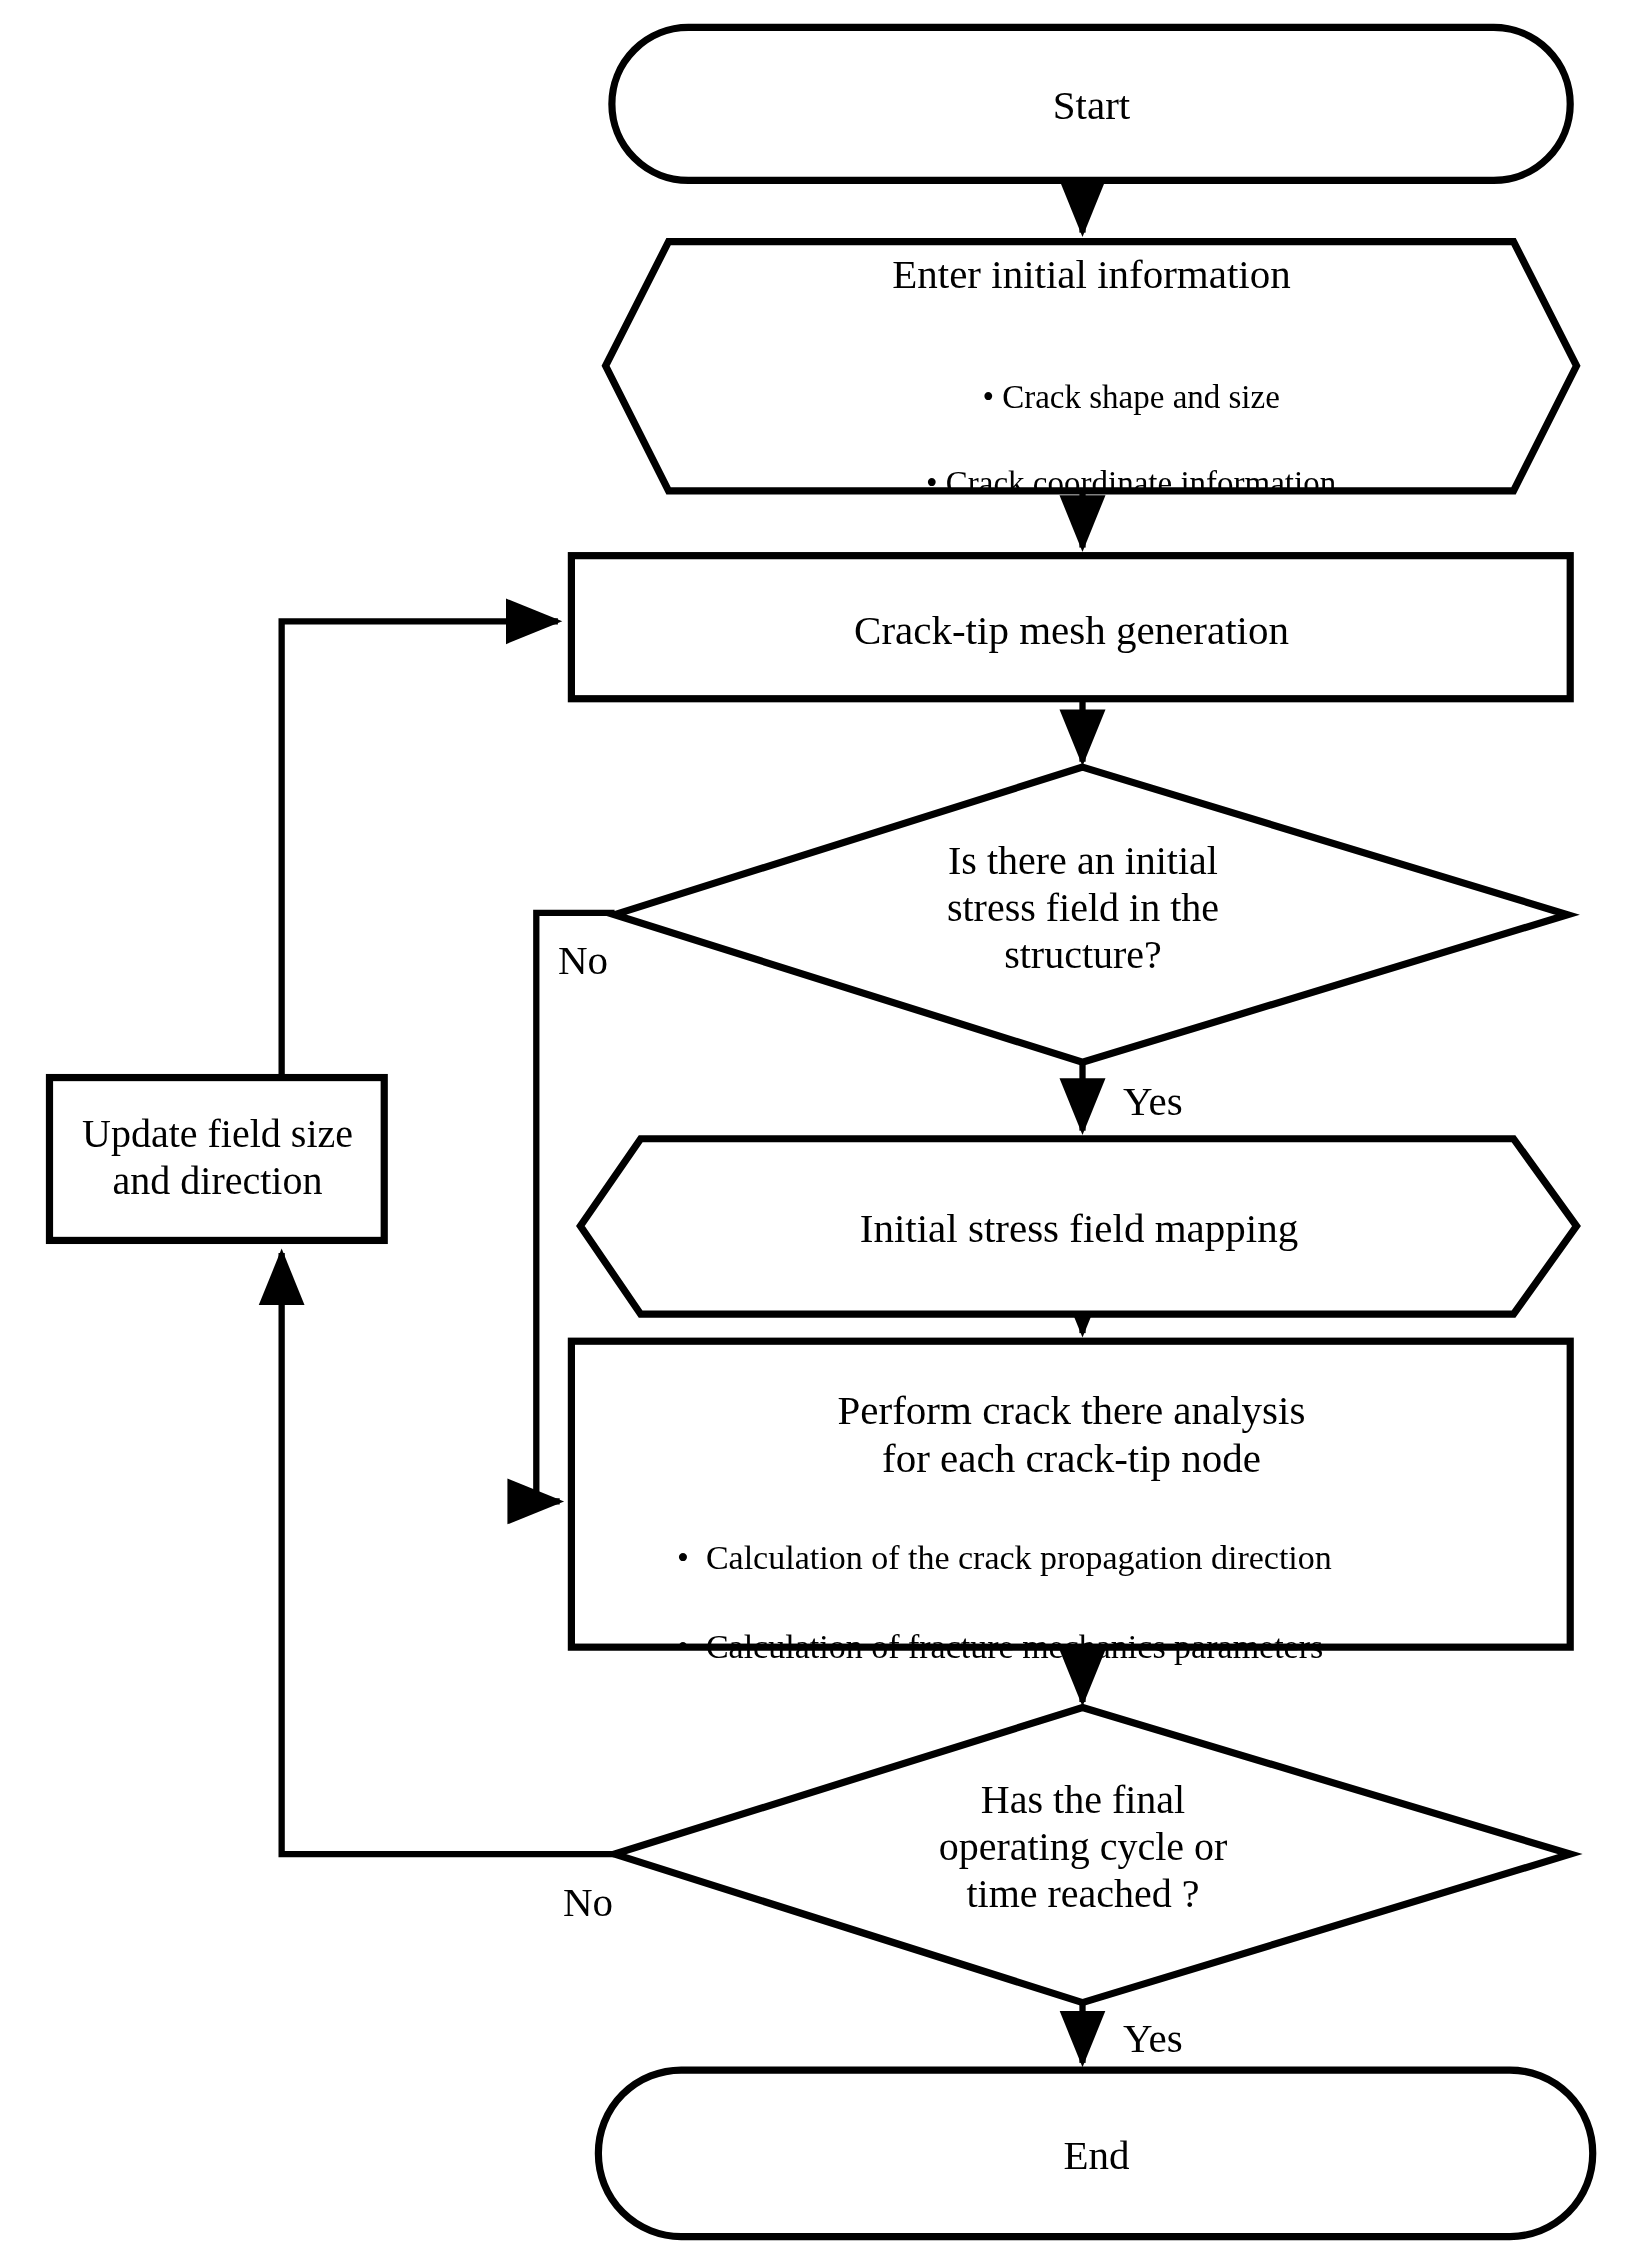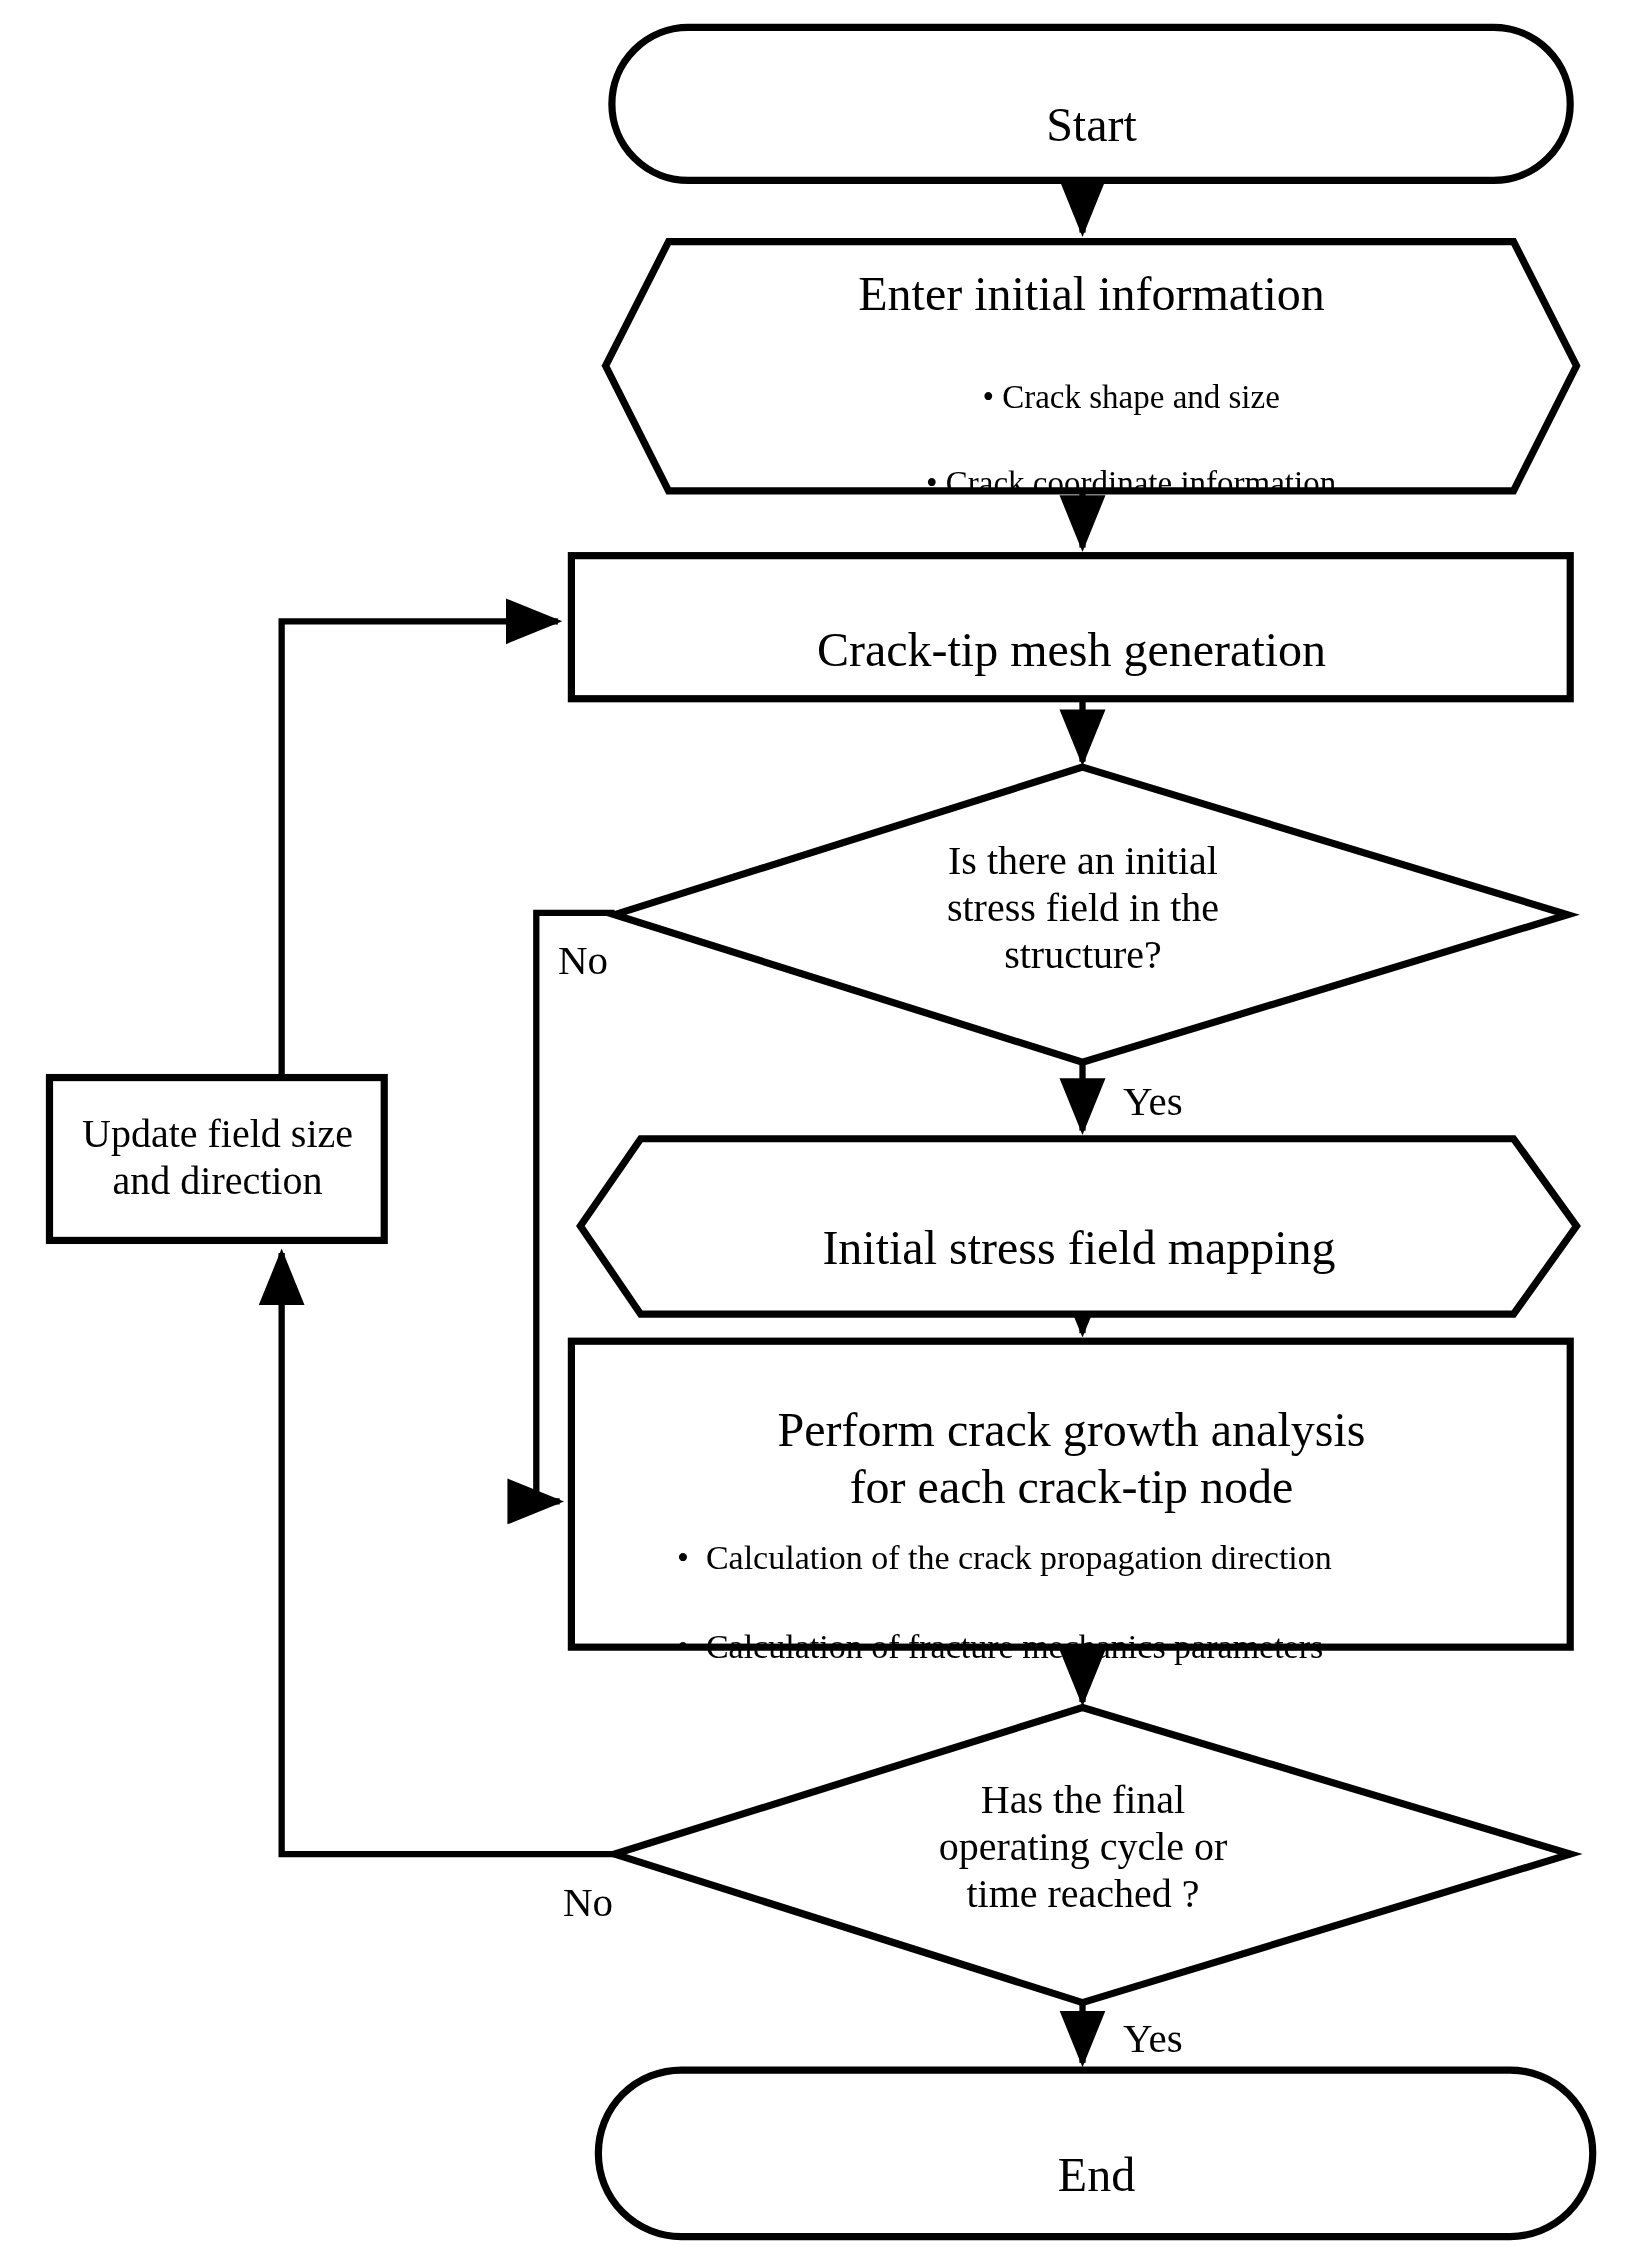--- a/index.html
+++ b/index.html
@@ -27,22 +27,21 @@
   }
   .node-text {
     position: absolute;
     text-align: center;
     color: #000000;
     line-height: 1.18;
     white-space: pre-line;
     pointer-events: none;
   }
   .t-title {
-    font-size: 48px;
-    margin-top: 16px;
+    font-size: 41px;
   }
   .t-body {
     font-size: 40px;
   }
   .t-bullets {
     font-size: 33px;
     text-align: center;
     line-height: 1.30;
   }
   .t-bullets-lg {
@@ -135,21 +134,21 @@
 
   <div class="node-text t-body" style="left:768px; top:837px; width:630px;">Is there an initial
 stress field in the
 structure?</div>
 
   <div class="node-text t-body" style="left:50px; top:1110px; width:335px;">Update field size
 and direction</div>
 
   <div class="node-text t-title" style="left:581px; top:1204px; width:996px;">Initial stress field mapping</div>
 
-  <div class="node-text t-title" style="left:572px; top:1386px; width:999px;">Perform crack growth analysis
+  <div class="node-text t-title" style="left:572px; top:1386px; width:999px;">Perform crack there analysis
 for each crack-tip node</div>
 
   <div class="node-text t-bullets-lg" style="left:677px; top:1492px; width:900px;">
     <span class="bullet-row"><span class="bullet-dot">•</span><span>Calculation of the crack propagation direction</span></span>
     <span class="bullet-row"><span class="bullet-dot">•</span><span>Calculation of fracture mechanics parameters</span></span>
   </div>
 
   <div class="node-text t-body" style="left:768px; top:1776px; width:630px;">Has the final
 operating cycle or
 time reached ?</div>

